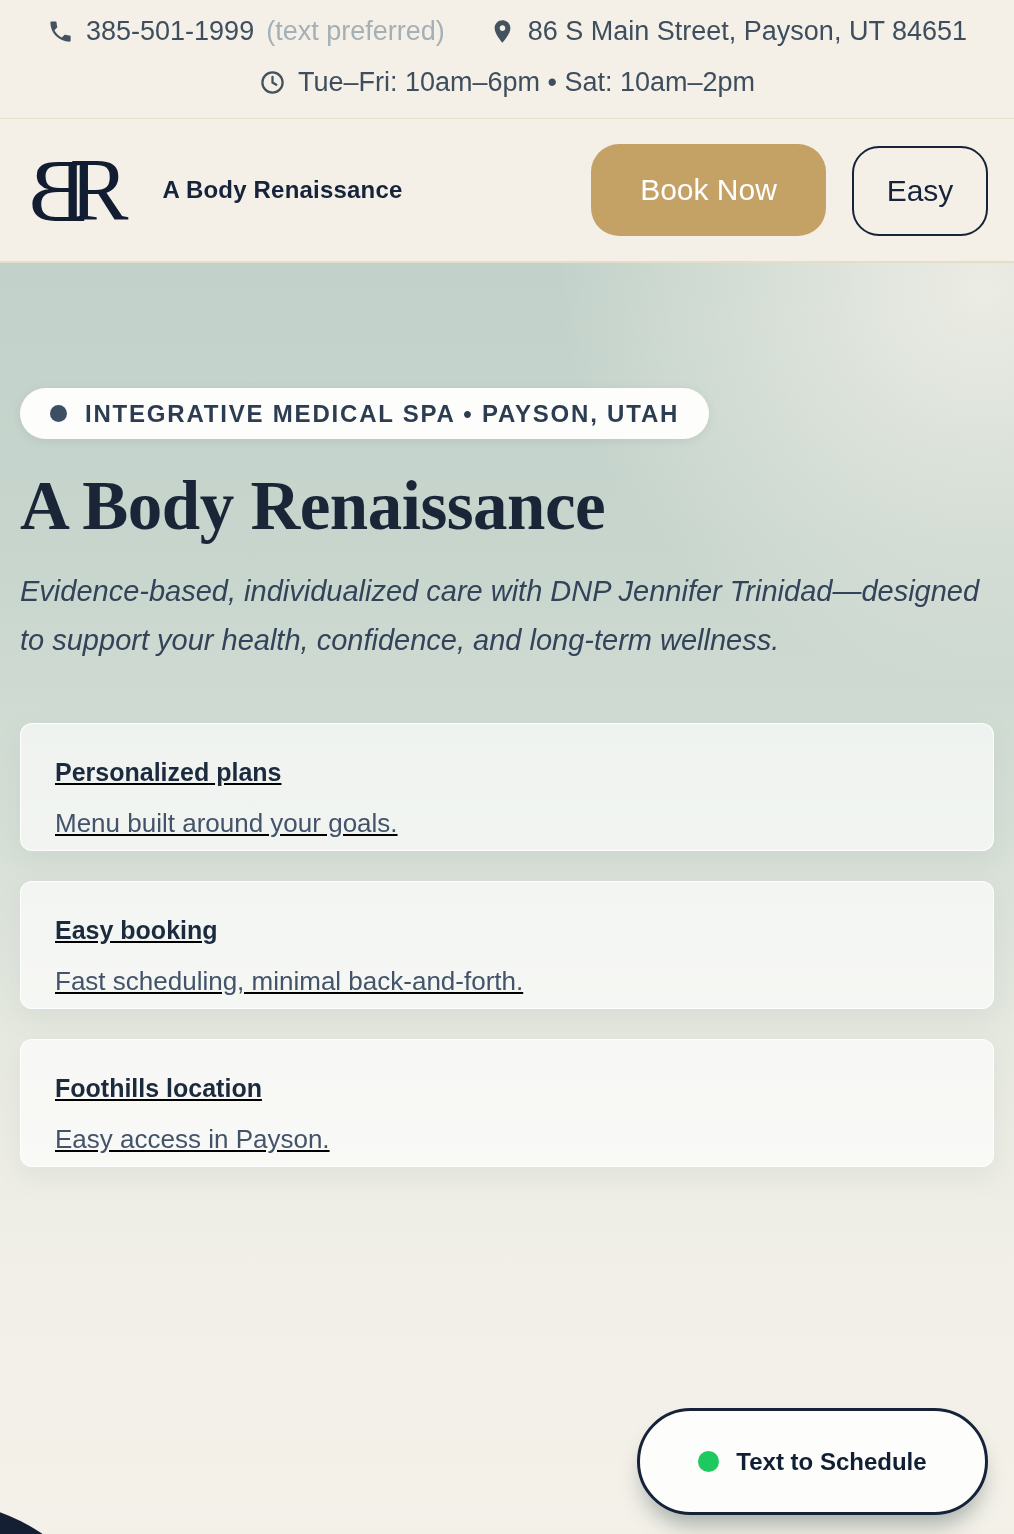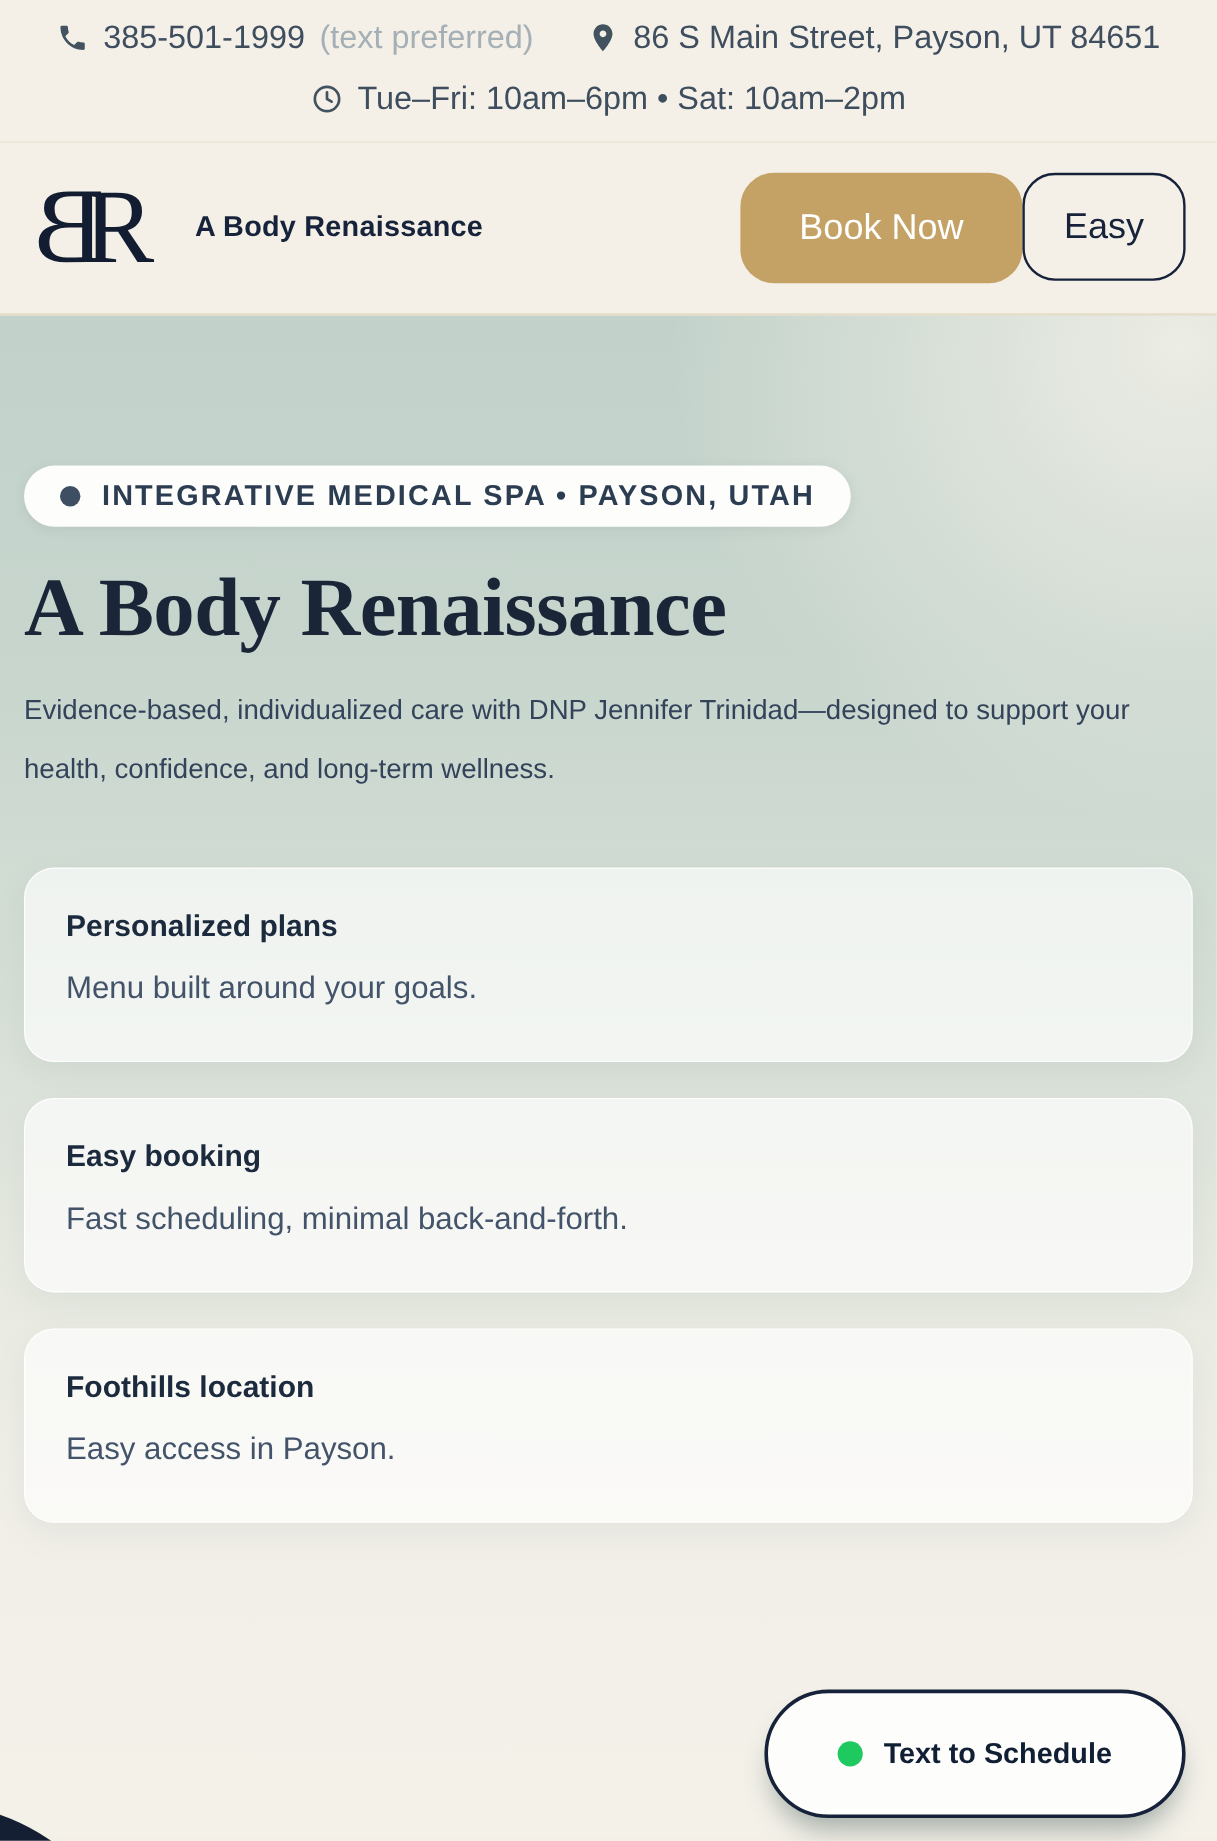--- a/index.html
+++ b/index.html
@@ -78,21 +78,21 @@
     user-select:none;
   }
   .mono-b{display:inline-block;transform:scaleX(-1) scaleY(1.02);}
   .mono-r{display:inline-block;margin-left:-17px;}
   .brand-name{
     font-size:24px;
     font-weight:700;
     color:#16233a;
     letter-spacing:.2px;
   }
-  .header-actions{display:flex;align-items:flex-start;padding-left:36px;}
+  .header-actions{display:flex;align-items:flex-end;gap:26px;padding-left:36px;}
   .btn-book{
     width:235px;height:92px;
     background:var(--gold);
     color:#ffffff;
     font-size:30px;font-weight:500;
     border:none;border-radius:28px;
     font-family:inherit;
     cursor:pointer;
     display:flex;align-items:center;justify-content:center;
   }
@@ -150,37 +150,39 @@
     font-family:"Liberation Serif","DejaVu Serif",serif;
     font-size:69px;
     font-weight:700;
     letter-spacing:-.5px;
     color:#1a2638;
     line-height:1.1;
   }
   .hero-desc{
     margin-top:22px;
     max-width:962px;
-    font-size:23px;
+    font-size:29px;
     line-height:49px;
     color:#33435a;
+    font-style:italic;
   }
   .cards{
     margin-top:58px;
     display:flex;
     flex-direction:column;
     gap:30px;
   }
   .card{
-    height:162px;
-    border-radius:25px;
+    height:128px;
+    border-radius:12px;
     background:rgba(255,255,255,.66);
     border:1px solid rgba(255,255,255,.9);
     box-shadow:0 10px 26px rgba(120,140,140,.10);
     padding:34px 34px 0 34px;
+    text-decoration:underline;
   }
   .card-title{
     font-size:25px;
     font-weight:700;
     color:#1c2a3e;
   }
   .card-text{
     margin-top:21px;
     font-size:26px;
     color:#42536a;

